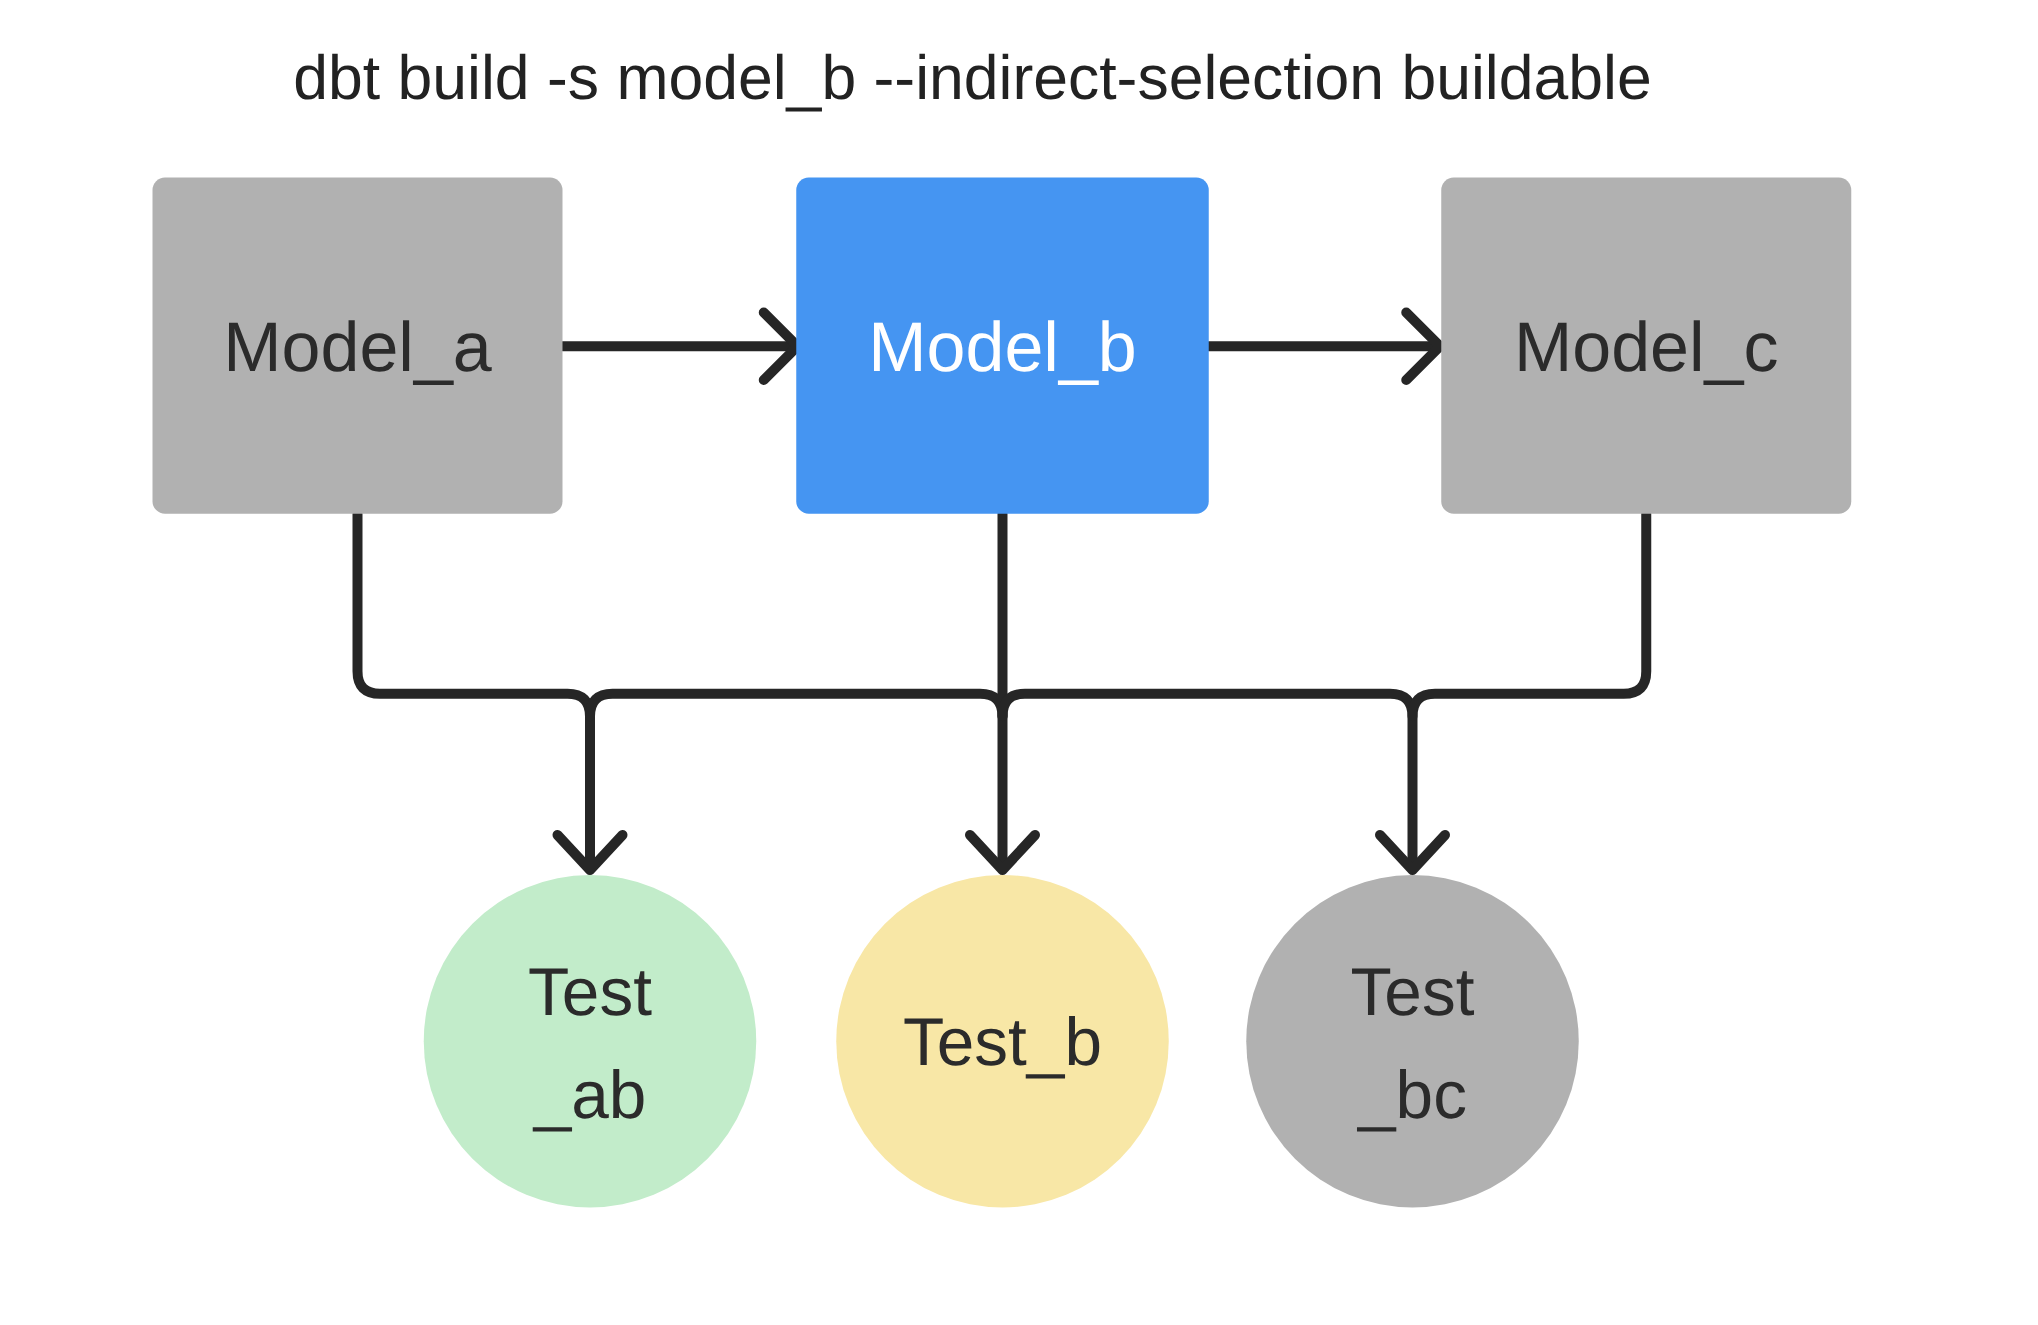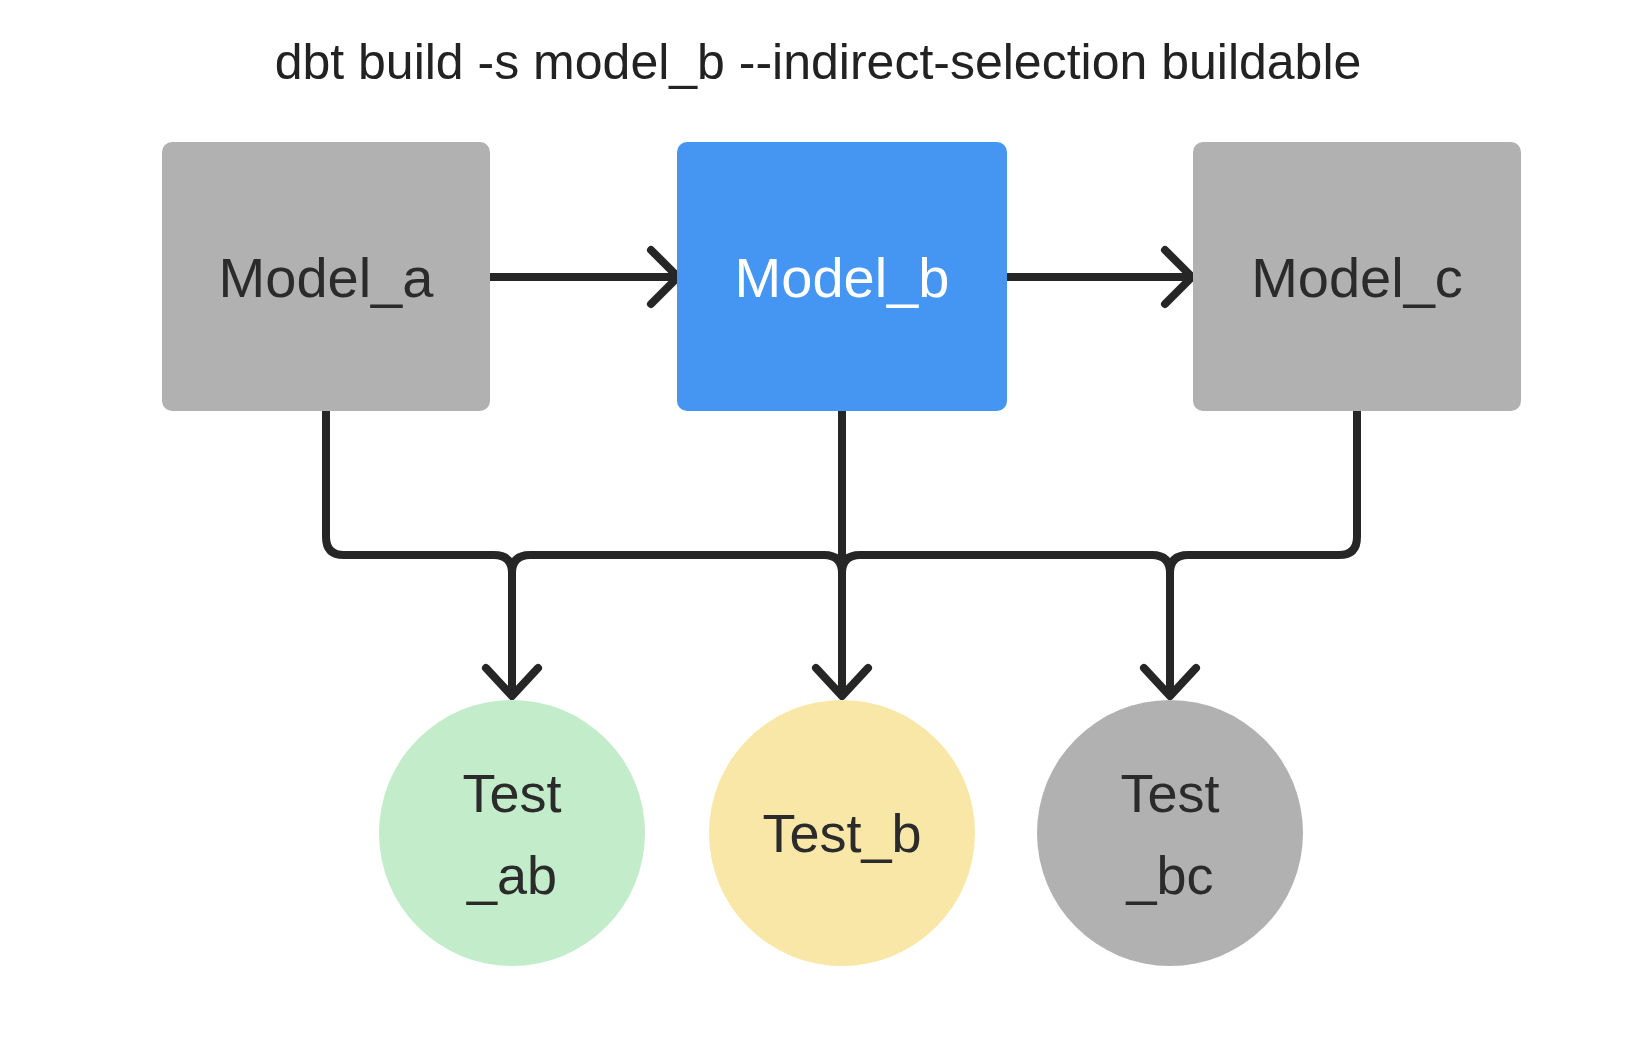--- a/index.html
+++ b/index.html
@@ -6,21 +6,20 @@
     margin: 0;
     padding: 0;
     background: #ffffff;
   }
   .stage {
     width: 1578px;
     height: 1060px;
     position: relative;
     background: #ffffff;
     overflow: hidden;
-    padding-left: 40px;
   }
   svg { display: block; }
   .title {
     font-family: "Liberation Sans", sans-serif;
     font-size: 50px;
     font-weight: 400;
     text-anchor: middle;
   }
   .edges path {
     fill: none;

